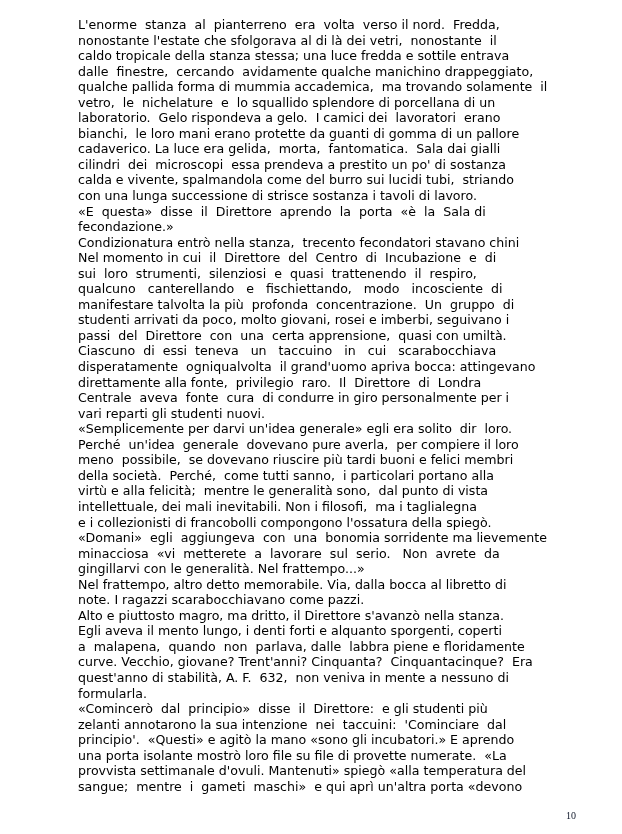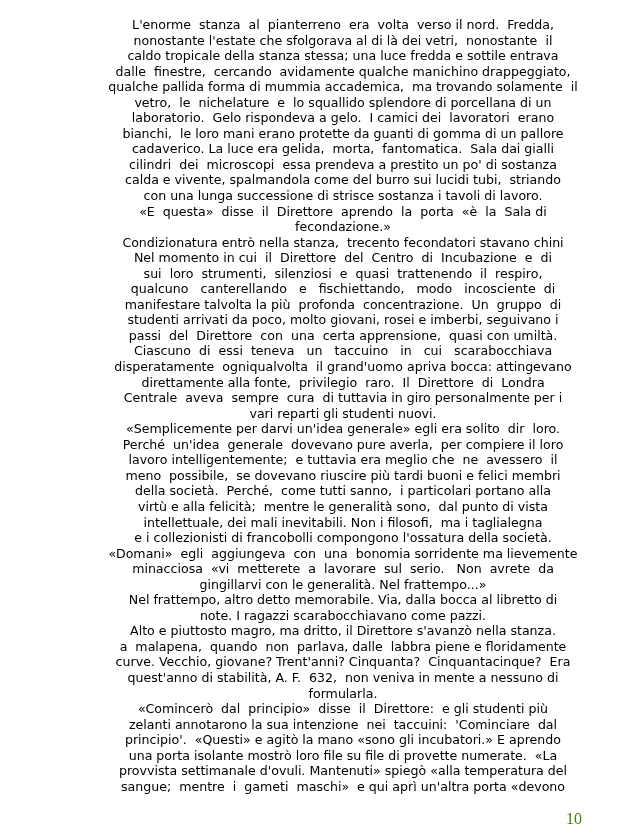--- a/index.html
+++ b/index.html
@@ -13,21 +13,20 @@
       position: relative;
       overflow: hidden;
     }
     .page {
       position: absolute;
       left: 0;
       top: 0;
       width: 492px;
       height: 834px;
       background: #ffffff;
-      text-align: center;
     }
     .text-block {
       position: absolute;
       left: 78px;
       top: 17px;
       width: 530px;
       font-family: "DejaVu Sans", sans-serif;
       font-size: 12.6px;
       line-height: 15.55px;
       color: #000000;
@@ -35,22 +34,22 @@
     .line {
       display: block;
       white-space: pre;
       height: 15.55px;
     }
     .page-number {
       position: absolute;
       left: 566px;
       top: 810px;
       font-family: "Liberation Serif", serif;
-      font-size: 16px;
-      color: #4d7c0f;
+      font-size: 10px;
+      color: #0f172a;
     }
   </style>
 </head>
 <body>
 
 <div class="page">
   <div class="text-block" id="text-block">
       <span class="line">L'enorme  stanza  al  pianterreno  era  volta  verso il nord.  Fredda,</span>
       <span class="line">nonostante l'estate che sfolgorava al di là dei vetri,  nonostante  il</span>
       <span class="line">caldo tropicale della stanza stessa; una luce fredda e sottile entrava</span>
@@ -68,36 +67,36 @@
       <span class="line">Condizionatura entrò nella stanza,  trecento fecondatori stavano chini</span>
       <span class="line">Nel momento in cui  il  Direttore  del  Centro  di  Incubazione  e  di</span>
       <span class="line">sui  loro  strumenti,  silenziosi  e  quasi  trattenendo  il  respiro,</span>
       <span class="line">qualcuno   canterellando   e   fischiettando,   modo   incosciente  di</span>
       <span class="line">manifestare talvolta la più  profonda  concentrazione.  Un  gruppo  di</span>
       <span class="line">studenti arrivati da poco, molto giovani, rosei e imberbi, seguivano i</span>
       <span class="line">passi  del  Direttore  con  una  certa apprensione,  quasi con umiltà.</span>
       <span class="line">Ciascuno  di  essi  teneva   un   taccuino   in   cui   scarabocchiava</span>
       <span class="line">disperatamente  ogniqualvolta  il grand'uomo apriva bocca: attingevano</span>
       <span class="line">direttamente alla fonte,  privilegio  raro.  Il  Direttore  di  Londra</span>
-      <span class="line">Centrale  aveva  sempre  cura  di tuttavia in giro personalmente per i</span>
+      <span class="line">Centrale  aveva  fonte  cura  di condurre in giro personalmente per i</span>
       <span class="line">vari reparti gli studenti nuovi.</span>
       <span class="line">«Semplicemente per darvi un'idea generale» egli era solito  dir  loro.</span>
       <span class="line">Perché  un'idea  generale  dovevano pure averla,  per compiere il loro</span>
-      <span class="line">lavoro intelligentemente;  e tuttavia era meglio che  ne  avessero  il</span>
       <span class="line">meno  possibile,  se dovevano riuscire più tardi buoni e felici membri</span>
       <span class="line">della società.  Perché,  come tutti sanno,  i particolari portano alla</span>
       <span class="line">virtù e alla felicità;  mentre le generalità sono,  dal punto di vista</span>
       <span class="line">intellettuale, dei mali inevitabili. Non i filosofi,  ma i taglialegna</span>
-      <span class="line">e i collezionisti di francobolli compongono l'ossatura della società.</span>
+      <span class="line">e i collezionisti di francobolli compongono l'ossatura della spiegò.</span>
       <span class="line">«Domani»  egli  aggiungeva  con  una  bonomia sorridente ma lievemente</span>
       <span class="line">minacciosa  «vi  metterete  a  lavorare  sul  serio.   Non  avrete  da</span>
       <span class="line">gingillarvi con le generalità. Nel frattempo...»</span>
       <span class="line">Nel frattempo, altro detto memorabile. Via, dalla bocca al libretto di</span>
       <span class="line">note. I ragazzi scarabocchiavano come pazzi.</span>
       <span class="line">Alto e piuttosto magro, ma dritto, il Direttore s'avanzò nella stanza.</span>
+      <span class="line">Egli aveva il mento lungo, i denti forti e alquanto sporgenti, coperti</span>
       <span class="line">a  malapena,  quando  non  parlava, dalle  labbra piene e floridamente</span>
       <span class="line">curve. Vecchio, giovane? Trent'anni? Cinquanta?  Cinquantacinque?  Era</span>
       <span class="line">quest'anno di stabilità, A. F.  632,  non veniva in mente a nessuno di</span>
       <span class="line">formularla.</span>
       <span class="line">«Comincerò  dal  principio»  disse  il  Direttore:  e gli studenti più</span>
       <span class="line">zelanti annotarono la sua intenzione  nei  taccuini:  'Cominciare  dal</span>
       <span class="line">principio'.  «Questi» e agitò la mano «sono gli incubatori.» E aprendo</span>
       <span class="line">una porta isolante mostrò loro file su file di provette numerate.  «La</span>
       <span class="line">provvista settimanale d'ovuli. Mantenuti» spiegò «alla temperatura del</span>
       <span class="line">sangue;  mentre  i  gameti  maschi»  e qui aprì un'altra porta «devono</span>

